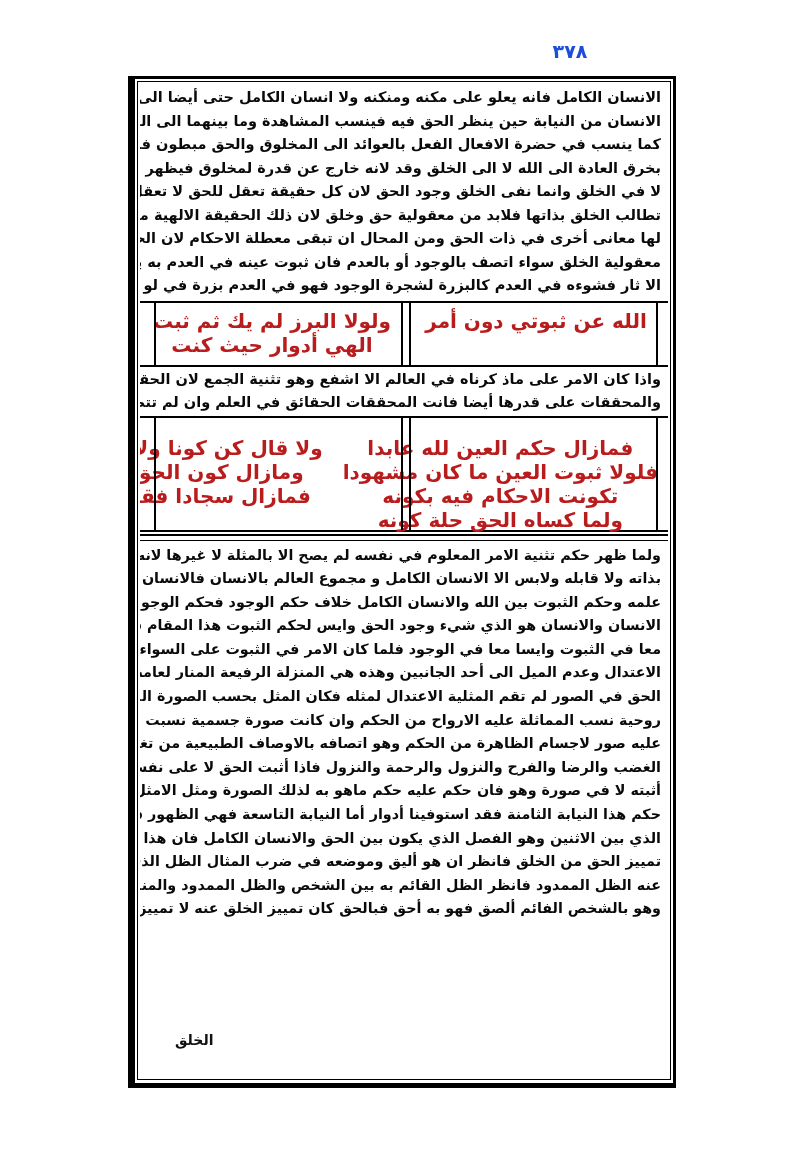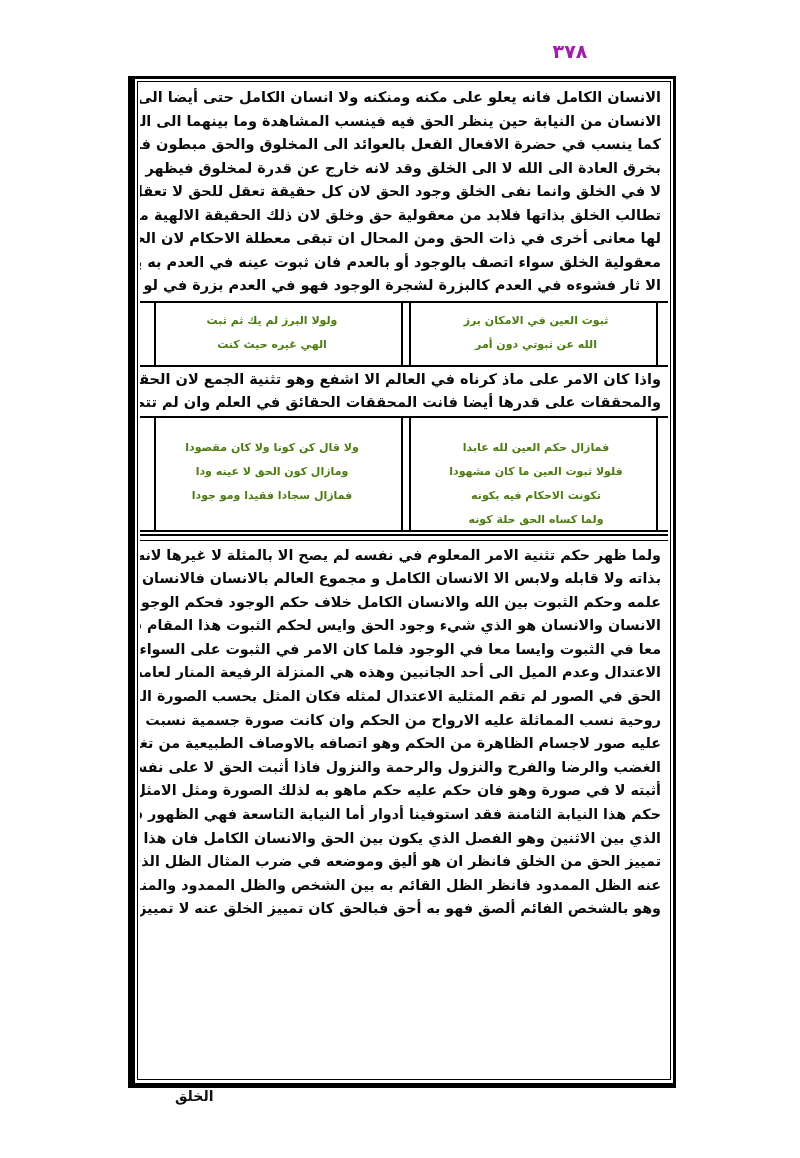--- a/index.html
+++ b/index.html
@@ -21,21 +21,21 @@
     position: absolute;
     top: 40px;
     left: 0;
     width: 800px;
     text-align: center;
     padding-right: 30px;
     box-sizing: border-box;
     font-size: 19px;
     font-weight: bold;
     letter-spacing: 1px;
-    color: #a21caf;
+    color: #1d4ed8;
     font-family: "DejaVu Sans", sans-serif;
   }
   #page-number .pn-inner {
     display: inline-block;
     transform: translateX(185px);
   }
 
   
   #frame {
     position: absolute;
@@ -103,24 +103,24 @@
   .verse-table.vt-spacer-top { margin-top: 2px; }
   .vcol {
     flex: 1 1 50%;
     box-sizing: border-box;
     padding: 4px 10px 5px 10px;
     direction: rtl;
   }
   .vcol .ln {
     display: block;
     white-space: nowrap;
-    font-size: 11px;
+    font-size: 20px;
     line-height: 24px;
     font-weight: 600;
-    color: #4d7c0f;
+    color: #b91c1c;
     text-align: center;
     letter-spacing: -0.2px;
     font-family: "DejaVu Sans", sans-serif;
   }
   
   .vdiv-center {
     position: absolute;
     top: 0; bottom: 0;
     width: 6px;
     border-left: 2px solid #000;
@@ -155,21 +155,21 @@
   .rule-double {
     height: 4px;
     border-top: 2px solid #000;
     border-bottom: 1px solid #000;
     margin: 2px 0 2px 0;
   }
 
   
   #catchword {
     position: absolute;
-    top: 1088px;
+    top: 1032px;
     left: 175px;
     font-size: 14px;
     font-weight: 600;
     color: #111;
     direction: rtl;
     font-family: "DejaVu Sans", sans-serif;
   }
 
   
   .ln { -webkit-font-smoothing: none; }
@@ -194,26 +194,25 @@
       <span class="ln">لها معانى أخرى في ذات الحق ومن المحال ان تبقى معطلة الاحكام لان الحكم لها اذا لحق فلابد من</span>
       <span class="ln">معقولية الخلق سواء اتصف بالوجود أو بالعدم فان ثبوت عينه في العدم به يكون التمييز ولقبول</span>
       <span class="ln">الا ثار فشوءه في العدم كالبزرة لشجرة الوجود فهو في العدم بزرة في لو وجود شجرة</span>
     </div>
 
     <div class="verse-table vt-spacer-top" id="verse-1">
       <div class="vdiv-center"></div>
       <div class="vdiv-right"></div>
       <div class="vdiv-left"></div>
       <div class="vcol">
-        <span class="ln">ثبوت العين في الامكان برز</span>
         <span class="ln">الله عن ثبوتي دون أمر</span>
       </div>
       <div class="vcol">
         <span class="ln">ولولا البرز لم يك ثم ثبت</span>
-        <span class="ln">الهي غيره حيث كنت</span>
+        <span class="ln">الهي أدوار حيث كنت</span>
       </div>
     </div>
 
     <div class="prose" id="block-mid">
       <span class="ln">واذا كان الامر على ماذ كرناه في العالم الا اشفع وهو تثنية الجمع لان الحقائق الالهية كثيرة</span>
       <span class="ln">والمحققات على قدرها أيضا فانت المحققات الحقائق في العلم وان لم تتصف بالوجود العينى</span>
     </div>
 
     <div class="verse-table" id="verse-2">
       <div class="vdiv-center"></div>

